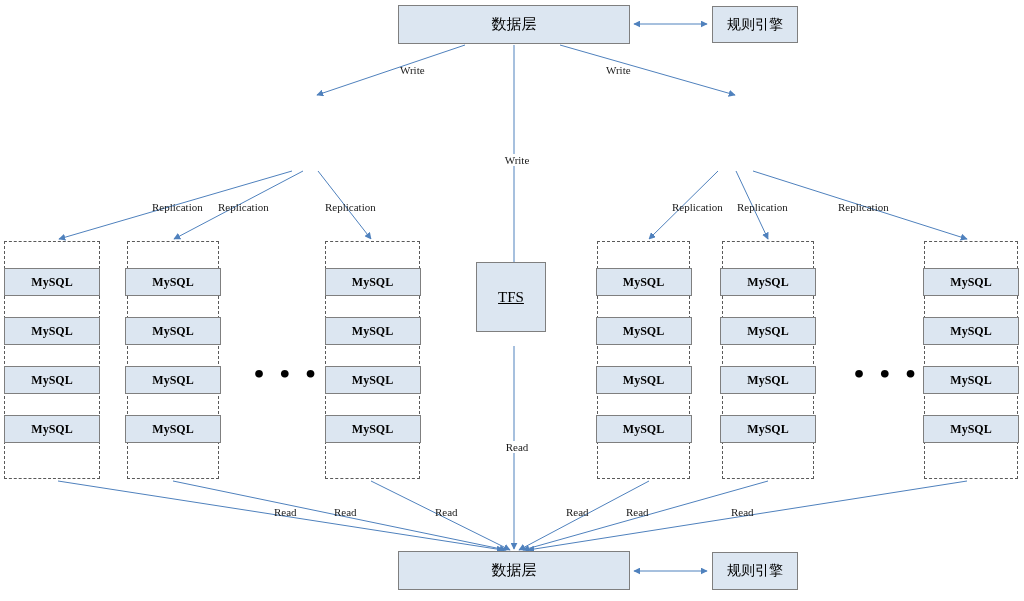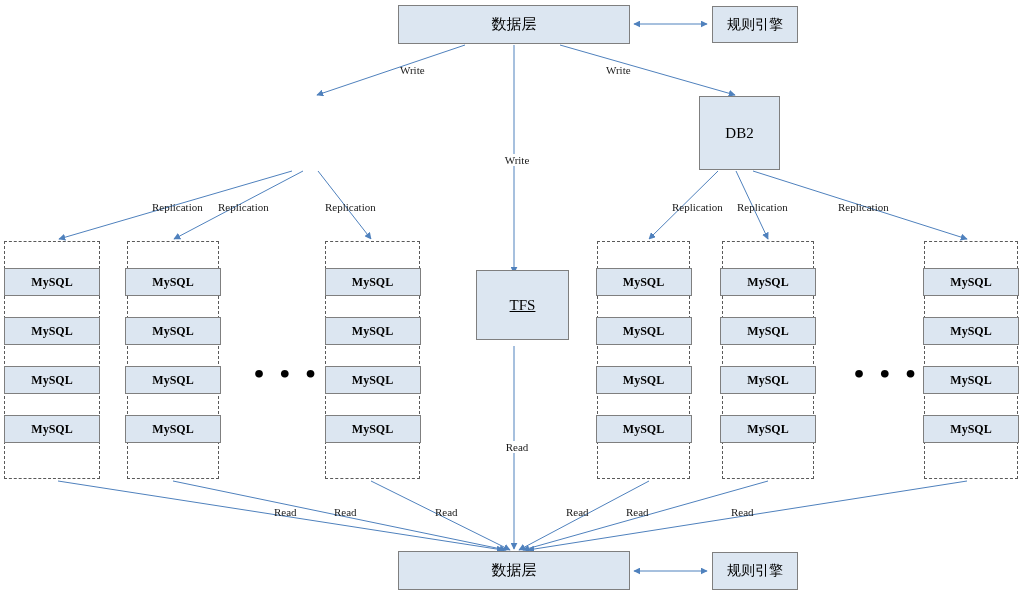--- a/index.html
+++ b/index.html
@@ -108,23 +108,22 @@
       <line x1="649" y1="481" x2="519" y2="550" marker-end="url(#arrowE)"></line>
       <line x1="768" y1="481" x2="523" y2="550" marker-end="url(#arrowE)"></line>
       <line x1="967" y1="481" x2="528" y2="550" marker-end="url(#arrowE)"></line>
       <line x1="634" y1="571" x2="707" y2="571" marker-start="url(#arrowS)" marker-end="url(#arrowE)"></line>
     </g>
   </svg>
 
   <div class="node" style="left:398px; top:5px; width:232px; height:39px;">数据层</div>
   <div class="node" style="left:712px; top:6px; width:86px; height:37px; font-size:14px;">规则引擎</div>
 
-  <div class="node" style="left:699px; top:96px; width:81px; height:74px;">DB2</div>
 
-  <div class="node" style="left:476px; top:270px; width:93px; height:70px;text-decoration:underline;">TFS</div>
+  <div class="node" style="left:476px; top:262px; width:70px; height:70px;text-decoration:underline;">TFS</div>
 
   <div class="group" style="left:4px; width:96px;">
     <div class="mysql">MySQL</div>
     <div class="mysql">MySQL</div>
     <div class="mysql">MySQL</div>
     <div class="mysql">MySQL</div>
   </div>
   <div class="group" style="left:127px; width:92px;">
     <div class="mysql">MySQL</div>
     <div class="mysql">MySQL</div>

